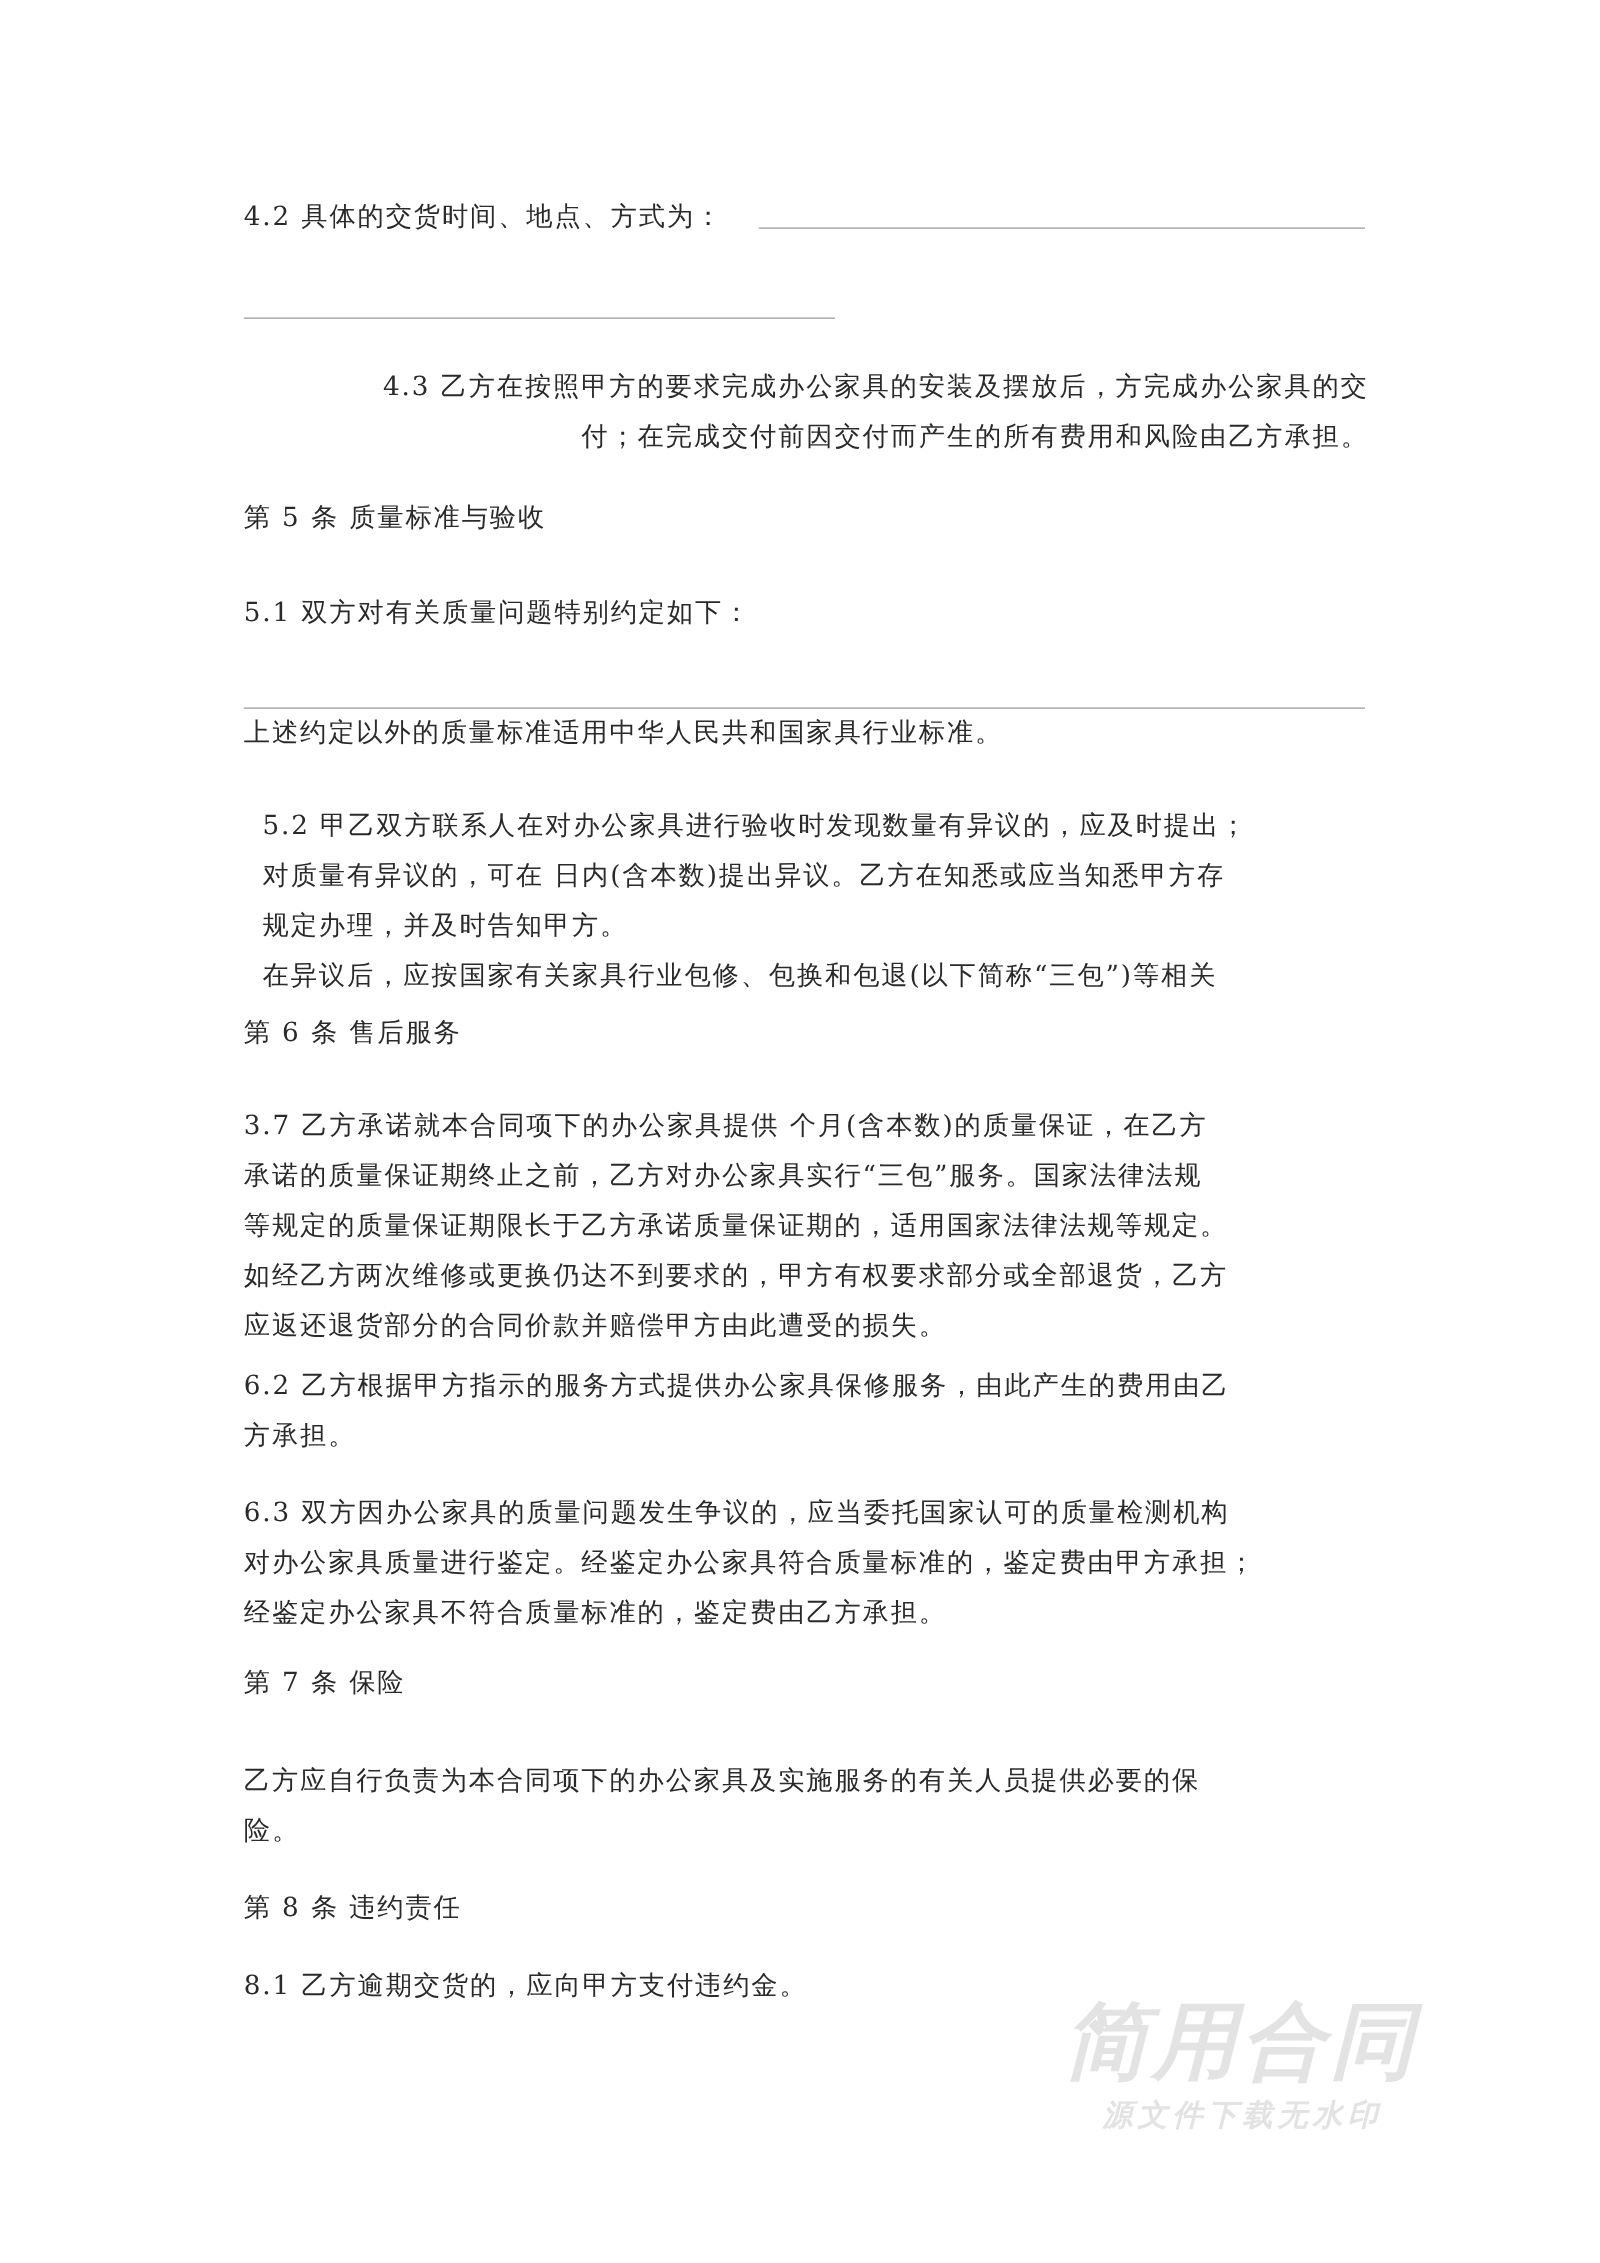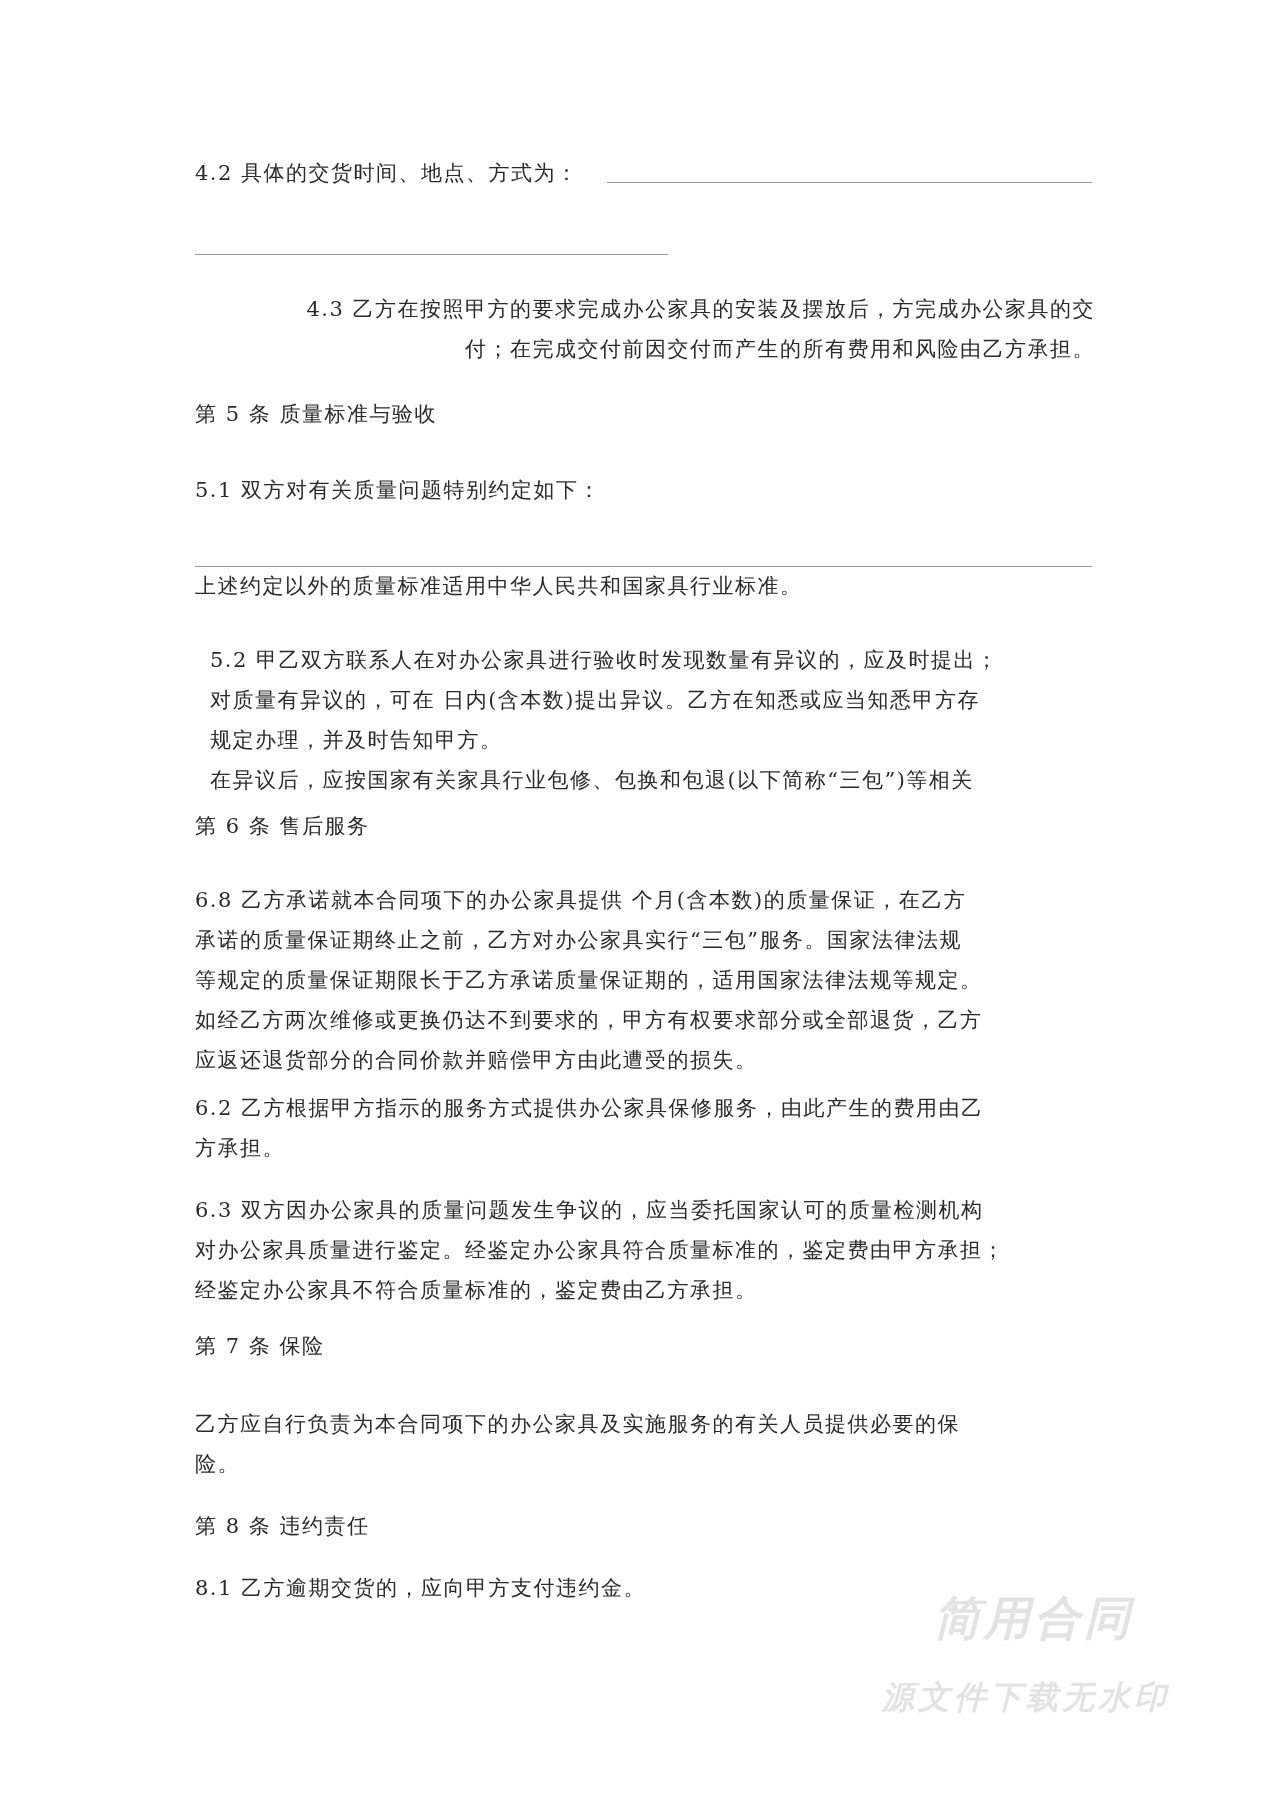--- a/index.html
+++ b/index.html
@@ -5,22 +5,22 @@
     html, body { margin: 0; padding: 0; background: #ffffff; }
     body { width: 1280px; height: 1810px; position: relative; overflow: hidden;
       font-family: "DejaVu Serif", "Liberation Serif", serif; color: #2a2a2a; }
     .page { position: absolute; left: 0; top: 0; width: 1280px; height: 1810px; border-radius: 18px; }
     .blk { position: absolute; left: 195px; width: 900px; font-size: 21px; line-height: 40px;
       letter-spacing: 1.5px; white-space: nowrap; }
     .line { display: block; height: 40px; }
     .rule { position: absolute; height: 0; border-top: 1.5px solid #9a9a9a; }
     .wm { position: absolute; color: #e3e3e3; font-family: "DejaVu Sans", "Liberation Sans", sans-serif;
       font-weight: bold; font-style: italic; white-space: nowrap; }
-    .wm1 { left: 934px; top: 1588px; font-size: 46px; letter-spacing: 4px; }
-    .wm2 { left: 882px; top: 1676px; font-size: 32px; letter-spacing: 4px; }
+    .wm1 { left: 851px; top: 1588px; font-size: 67px; letter-spacing: 4px; }
+    .wm2 { left: 882px; top: 1676px; font-size: 24px; letter-spacing: 4px; }
   </style>
 </head>
 <body>
 
 <div class="page">
 
   <div class="blk" style="top:153px;">
       <span class="line">4.2 具体的交货时间、地点、方式为：</span>
     </div>
   <div class="rule" style="left:607px;width:485px;top:182px;"></div>
@@ -48,21 +48,21 @@
     <span class="line">对质量有异议的，可在  日内(含本数)提出异议。乙方在知悉或应当知悉甲方存</span>
     <span class="line">规定办理，并及时告知甲方。</span>
     <span class="line">在异议后，应按国家有关家具行业包修、包换和包退(以下简称“三包”)等相关</span>
   </div>
 
   <div class="blk" style="top:806px;">
       <span class="line">第 6 条  售后服务</span>
     </div>
 
   <div class="blk" style="top:880px;">
-    <span class="line">6.8 乙方承诺就本合同项下的办公家具提供  个月(含本数)的质量保证，在乙方</span>
+    <span class="line">3.7 乙方承诺就本合同项下的办公家具提供  个月(含本数)的质量保证，在乙方</span>
     <span class="line">承诺的质量保证期终止之前，乙方对办公家具实行“三包”服务。国家法律法规</span>
     <span class="line">等规定的质量保证期限长于乙方承诺质量保证期的，适用国家法律法规等规定。</span>
     <span class="line">如经乙方两次维修或更换仍达不到要求的，甲方有权要求部分或全部退货，乙方</span>
     <span class="line">应返还退货部分的合同价款并赔偿甲方由此遭受的损失。</span>
   </div>
 
   <div class="blk" style="top:1088px;">
     <span class="line">6.2 乙方根据甲方指示的服务方式提供办公家具保修服务，由此产生的费用由乙</span>
     <span class="line">方承担。</span>
   </div>

